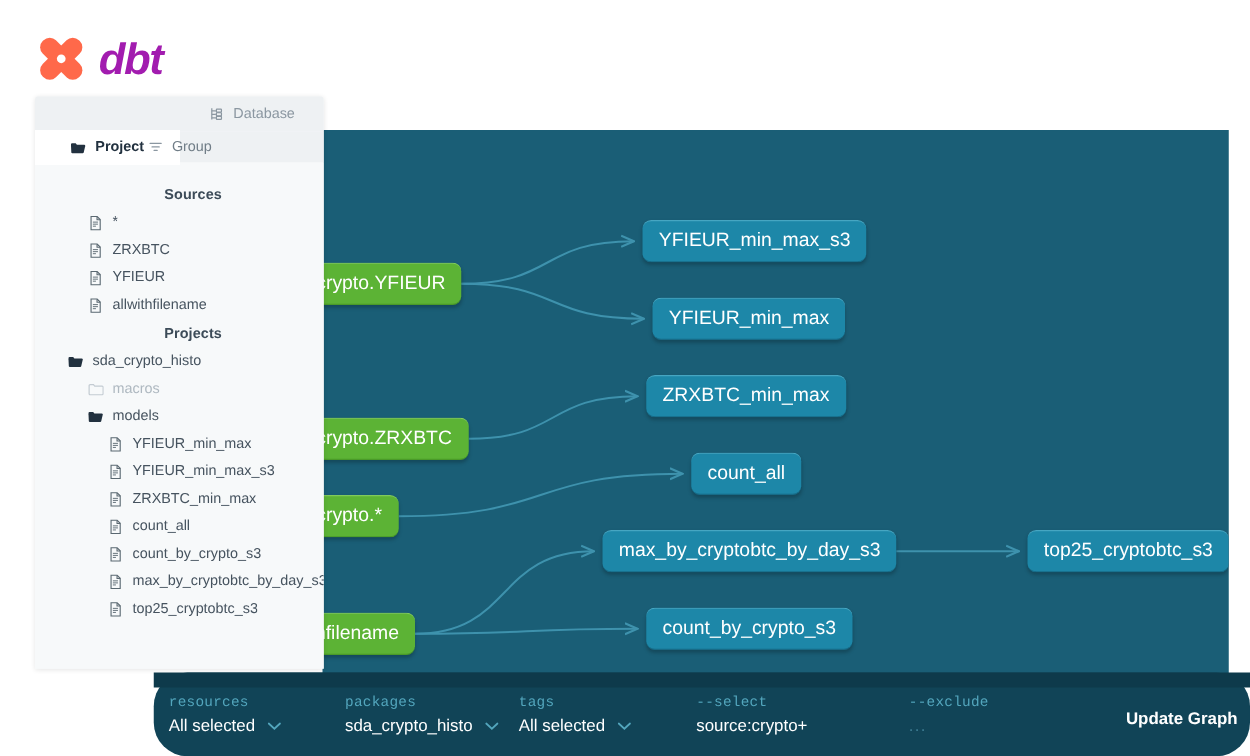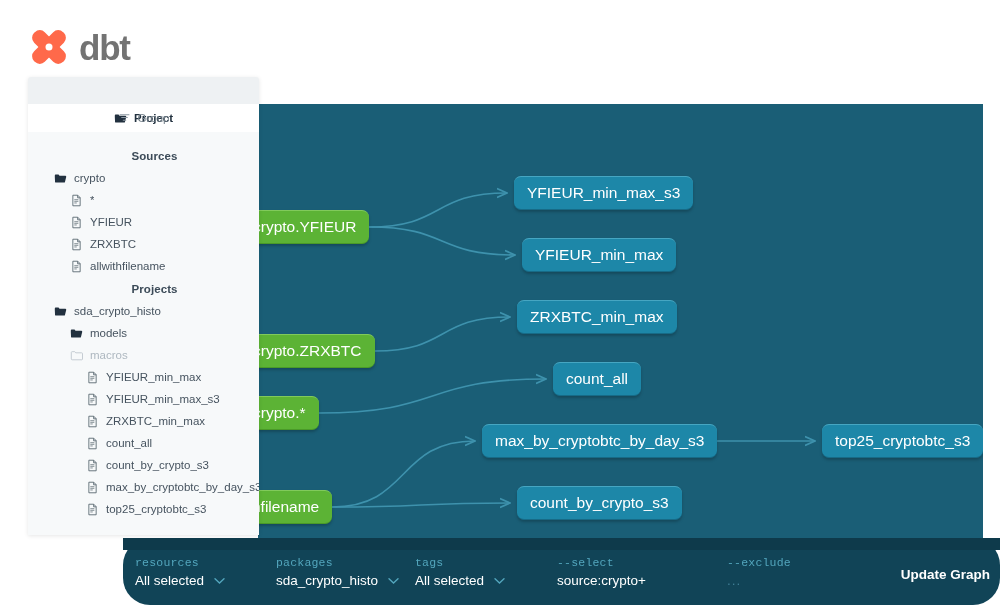--- a/index.html
+++ b/index.html
@@ -24,22 +24,22 @@
     background: #ff694a; border-radius: 7px;
   }
   .logo-mark .bar.b1 { transform: translate(-50%,-50%) rotate(45deg); }
   .logo-mark .bar.b2 { transform: translate(-50%,-50%) rotate(-45deg); }
   .logo-mark .dot {
     position: absolute; left: 50%; top: 50%;
     width: 7px; height: 7px; background: #ffffff; border-radius: 50%;
     transform: translate(-50%,-50%); z-index: 3;
   }
   .logo-text {
-    font-size: 35px; font-weight: bold; color: #737373;
-    letter-spacing: -1.2px; line-height: 1;
+    font-size: 35px; font-weight: bold; color: #a21caf;
+    letter-spacing: -1.2px; line-height: 1; font-style: italic;
   }
 
   
   .canvas {
     position: absolute; left: 258px; top: 104px;
     width: 725px; height: 493px;
     background: #1a5e76;
     overflow: hidden;
   }
   .canvas svg { position: absolute; left: 0; top: 0; }
@@ -209,110 +209,115 @@
     <div class="tabs">
       <div class="tab active">
         <span class="ticon">
           <svg class="ico" viewBox="0 0 16 16">
             <path d="M1 4.2a1 1 0 0 1 1-1h3.6l1.2 1.4H14a1 1 0 0 1 1 1v.6H1z" fill="#22313f"></path>
             <path d="M1 6h14l-1.5 6.2a1 1 0 0 1-1 .8H2.3a1 1 0 0 1-1-.8z" fill="#22313f"></path>
           </svg>
         </span>
         <span>Project</span>
       </div>
+      <div class="tab">
+        <span class="ticon">
+          <svg class="ico" viewBox="0 0 16 16" stroke="#8b97a1" stroke-width="1.2" fill="none">
+            <path d="M3 2v11"></path>
+              <path d="M3 4.5h4"></path>
+              <path d="M3 8h4"></path>
+              <path d="M3 11.5h4"></path>
+            <rect x="7.5" y="2.8" width="5" height="3" rx=".6"></rect>
+            <rect x="7.5" y="6.4" width="5" height="3" rx=".6"></rect>
+            <rect x="7.5" y="10" width="5" height="3" rx=".6"></rect>
+          </svg>
+        </span>
+        <span>Database</span>
+      </div>
     </div>
 
     <div class="grouprow">
       <span class="ticon">
         <svg class="ico" viewBox="0 0 16 16" stroke="#8b97a1" stroke-width="1.3" stroke-linecap="round">
           <path d="M2.5 4.5h11"></path>
             <path d="M4.5 8h7"></path>
             <path d="M6.5 11.5h3"></path>
         </svg>
       </span>
       <span>Group</span>
     </div>
 
     <div class="tree" id="tree">
         <div class="tree-head">Sources</div>
+        <div class="tree-row" style="padding-left: 42px;">
+          <span style="display: flex;">
+            <svg class="ico" viewBox="0 0 16 16">
+              <path d="M3.5 1.5h6l3 3v10h-9z" fill="none" stroke="#5a6871" stroke-width="1.1"></path>
+              <path d="M9.4 1.6v3.1h3.1" fill="none" stroke="#5a6871" stroke-width="1.1"></path>
+              <path d="M5.3 7h5M5.3 9h5M5.3 11h3" stroke="#5a6871" stroke-width=".9"></path>
+            </svg>
+          </span>
+          <span class="label">*</span>
+        </div>
+        <div class="tree-row" style="padding-left: 42px;">
+          <span style="display: flex;">
+            <svg class="ico" viewBox="0 0 16 16">
+              <path d="M3.5 1.5h6l3 3v10h-9z" fill="none" stroke="#5a6871" stroke-width="1.1"></path>
+              <path d="M9.4 1.6v3.1h3.1" fill="none" stroke="#5a6871" stroke-width="1.1"></path>
+              <path d="M5.3 7h5M5.3 9h5M5.3 11h3" stroke="#5a6871" stroke-width=".9"></path>
+            </svg>
+          </span>
+          <span class="label">ZRXBTC</span>
+        </div>
+        <div class="tree-row" style="padding-left: 42px;">
+          <span style="display: flex;">
+            <svg class="ico" viewBox="0 0 16 16">
+              <path d="M3.5 1.5h6l3 3v10h-9z" fill="none" stroke="#5a6871" stroke-width="1.1"></path>
+              <path d="M9.4 1.6v3.1h3.1" fill="none" stroke="#5a6871" stroke-width="1.1"></path>
+              <path d="M5.3 7h5M5.3 9h5M5.3 11h3" stroke="#5a6871" stroke-width=".9"></path>
+            </svg>
+          </span>
+          <span class="label">YFIEUR</span>
+        </div>
+        <div class="tree-row" style="padding-left: 42px;">
+          <span style="display: flex;">
+            <svg class="ico" viewBox="0 0 16 16">
+              <path d="M3.5 1.5h6l3 3v10h-9z" fill="none" stroke="#5a6871" stroke-width="1.1"></path>
+              <path d="M9.4 1.6v3.1h3.1" fill="none" stroke="#5a6871" stroke-width="1.1"></path>
+              <path d="M5.3 7h5M5.3 9h5M5.3 11h3" stroke="#5a6871" stroke-width=".9"></path>
+            </svg>
+          </span>
+          <span class="label">allwithfilename</span>
+        </div>
+        <div class="tree-head">Projects</div>
         <div class="tree-row" style="padding-left: 26px;">
           <span style="display: flex;">
             <svg class="ico" viewBox="0 0 16 16">
               <path d="M1 4.2a1 1 0 0 1 1-1h3.6l1.2 1.4H14a1 1 0 0 1 1 1v.6H1z" fill="#22313f"></path>
               <path d="M1 6h14l-1.5 6.2a1 1 0 0 1-1 .8H2.3a1 1 0 0 1-1-.8z" fill="#22313f"></path>
             </svg>
           </span>
-          <span class="label">crypto</span>
+          <span class="label">sda_crypto_histo</span>
+        </div>
+        <div class="tree-row dim" style="padding-left: 42px;">
+          <span style="display: flex;">
+            <svg class="ico" viewBox="0 0 16 16">
+              <path d="M1.6 4.3a1 1 0 0 1 1-1h3.3l1.2 1.4h7.3a1 1 0 0 1 1 1v6.6a1 1 0 0 1-1 1H2.6a1 1 0 0 1-1-1z" fill="none" stroke="#c3cbd2" stroke-width="1.2"></path>
+            </svg>
+          </span>
+          <span class="label">macros</span>
         </div>
         <div class="tree-row" style="padding-left: 42px;">
-          <span style="display: flex;">
-            <svg class="ico" viewBox="0 0 16 16">
-              <path d="M3.5 1.5h6l3 3v10h-9z" fill="none" stroke="#5a6871" stroke-width="1.1"></path>
-              <path d="M9.4 1.6v3.1h3.1" fill="none" stroke="#5a6871" stroke-width="1.1"></path>
-              <path d="M5.3 7h5M5.3 9h5M5.3 11h3" stroke="#5a6871" stroke-width=".9"></path>
-            </svg>
-          </span>
-          <span class="label">*</span>
-        </div>
-        <div class="tree-row" style="padding-left: 42px;">
-          <span style="display: flex;">
-            <svg class="ico" viewBox="0 0 16 16">
-              <path d="M3.5 1.5h6l3 3v10h-9z" fill="none" stroke="#5a6871" stroke-width="1.1"></path>
-              <path d="M9.4 1.6v3.1h3.1" fill="none" stroke="#5a6871" stroke-width="1.1"></path>
-              <path d="M5.3 7h5M5.3 9h5M5.3 11h3" stroke="#5a6871" stroke-width=".9"></path>
-            </svg>
-          </span>
-          <span class="label">YFIEUR</span>
-        </div>
-        <div class="tree-row" style="padding-left: 42px;">
-          <span style="display: flex;">
-            <svg class="ico" viewBox="0 0 16 16">
-              <path d="M3.5 1.5h6l3 3v10h-9z" fill="none" stroke="#5a6871" stroke-width="1.1"></path>
-              <path d="M9.4 1.6v3.1h3.1" fill="none" stroke="#5a6871" stroke-width="1.1"></path>
-              <path d="M5.3 7h5M5.3 9h5M5.3 11h3" stroke="#5a6871" stroke-width=".9"></path>
-            </svg>
-          </span>
-          <span class="label">ZRXBTC</span>
-        </div>
-        <div class="tree-row" style="padding-left: 42px;">
-          <span style="display: flex;">
-            <svg class="ico" viewBox="0 0 16 16">
-              <path d="M3.5 1.5h6l3 3v10h-9z" fill="none" stroke="#5a6871" stroke-width="1.1"></path>
-              <path d="M9.4 1.6v3.1h3.1" fill="none" stroke="#5a6871" stroke-width="1.1"></path>
-              <path d="M5.3 7h5M5.3 9h5M5.3 11h3" stroke="#5a6871" stroke-width=".9"></path>
-            </svg>
-          </span>
-          <span class="label">allwithfilename</span>
-        </div>
-        <div class="tree-head">Projects</div>
-        <div class="tree-row" style="padding-left: 26px;">
           <span style="display: flex;">
             <svg class="ico" viewBox="0 0 16 16">
               <path d="M1 4.2a1 1 0 0 1 1-1h3.6l1.2 1.4H14a1 1 0 0 1 1 1v.6H1z" fill="#22313f"></path>
               <path d="M1 6h14l-1.5 6.2a1 1 0 0 1-1 .8H2.3a1 1 0 0 1-1-.8z" fill="#22313f"></path>
             </svg>
           </span>
-          <span class="label">sda_crypto_histo</span>
-        </div>
-        <div class="tree-row" style="padding-left: 42px;">
-          <span style="display: flex;">
-            <svg class="ico" viewBox="0 0 16 16">
-              <path d="M1 4.2a1 1 0 0 1 1-1h3.6l1.2 1.4H14a1 1 0 0 1 1 1v.6H1z" fill="#22313f"></path>
-              <path d="M1 6h14l-1.5 6.2a1 1 0 0 1-1 .8H2.3a1 1 0 0 1-1-.8z" fill="#22313f"></path>
-            </svg>
-          </span>
           <span class="label">models</span>
-        </div>
-        <div class="tree-row dim" style="padding-left: 42px;">
-          <span style="display: flex;">
-            <svg class="ico" viewBox="0 0 16 16">
-              <path d="M1.6 4.3a1 1 0 0 1 1-1h3.3l1.2 1.4h7.3a1 1 0 0 1 1 1v6.6a1 1 0 0 1-1 1H2.6a1 1 0 0 1-1-1z" fill="none" stroke="#c3cbd2" stroke-width="1.2"></path>
-            </svg>
-          </span>
-          <span class="label">macros</span>
         </div>
         <div class="tree-row" style="padding-left: 58px;">
           <span style="display: flex;">
             <svg class="ico" viewBox="0 0 16 16">
               <path d="M3.5 1.5h6l3 3v10h-9z" fill="none" stroke="#5a6871" stroke-width="1.1"></path>
               <path d="M9.4 1.6v3.1h3.1" fill="none" stroke="#5a6871" stroke-width="1.1"></path>
               <path d="M5.3 7h5M5.3 9h5M5.3 11h3" stroke="#5a6871" stroke-width=".9"></path>
             </svg>
           </span>
           <span class="label">YFIEUR_min_max</span>

